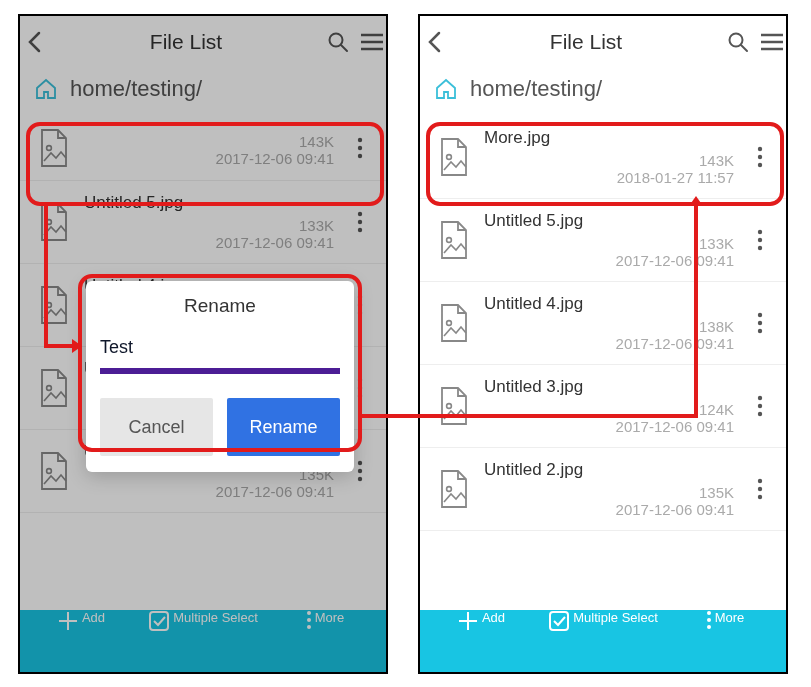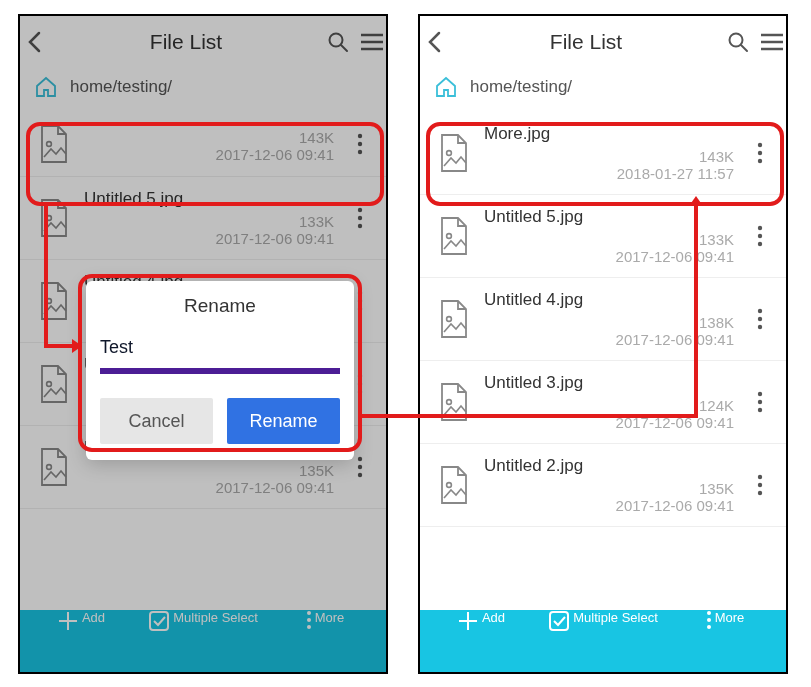--- a/index.html
+++ b/index.html
@@ -46,21 +46,21 @@
     color: #333;
   }
   .nav-icon { width: 26px; height: 26px; display:flex; align-items:center; justify-content:center; color:#555; }
   .breadcrumb {
     display: flex;
     align-items: center;
     gap: 12px;
     padding: 8px 14px 14px 14px;
     z-index: 1;
   }
-  .breadcrumb-text { font-size: 17px; color: #555; }
+  .breadcrumb-text { font-size: 22px; color: #555; }
   .file-list { flex: 1; overflow: hidden; z-index: 1; }
   .file-row {
     display: flex;
     align-items: center;
     padding: 12px 14px 12px 18px;
     border-bottom: 1px solid #eee;
     gap: 14px;
     position: relative;
     background: #fff;
   }
@@ -124,21 +124,21 @@
     border-bottom: 6px solid #4c1d95;
     font-size: 18px;
     color: #0f172a;
     padding: 4px 0 10px 0;
     outline: none;
     margin-bottom: 24px;
   }
   .dialog-buttons { display: flex; gap: 14px; }
   .dlg-btn {
     flex: 1;
-    height: 46px;
+    height: 58px;
     font-size: 18px;
     border: none;
     border-radius: 2px;
     cursor: pointer;
   }
   .dlg-cancel { background: #e6e6e6; color: #555; }
   .dlg-confirm { background: #3072e3; color: #fff; }
   svg { display: block; }
 </style>
 </head>

